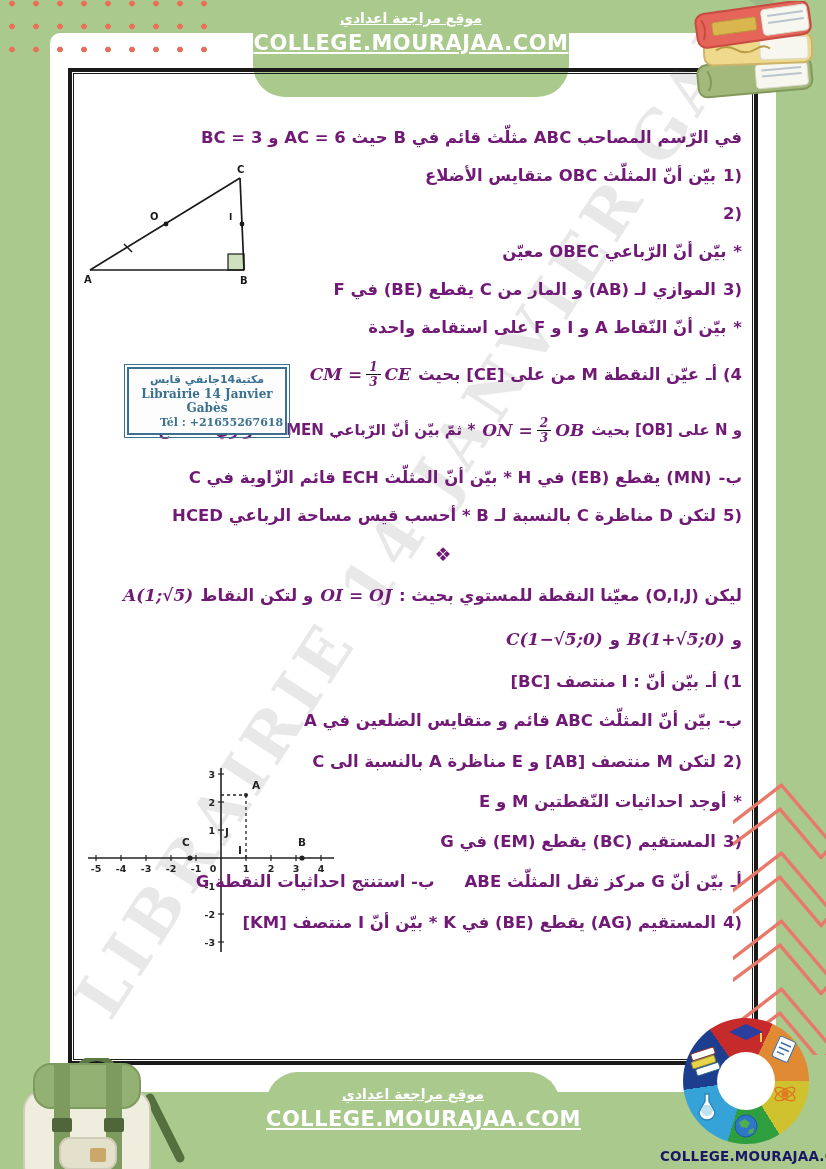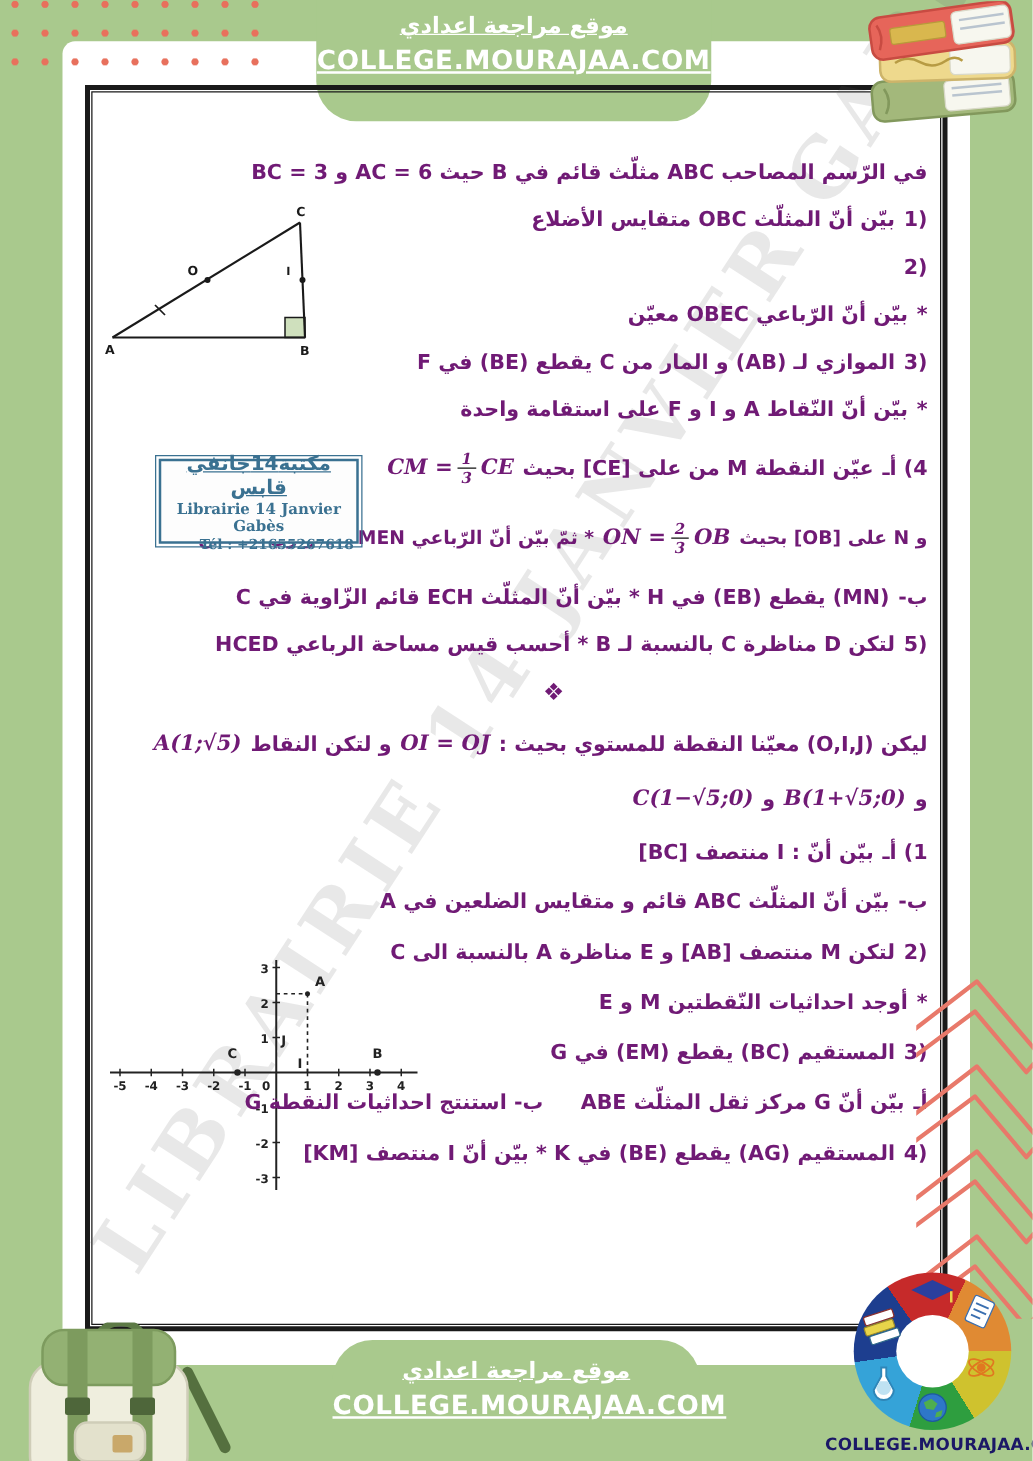--- a/index.html
+++ b/index.html
@@ -13,21 +13,21 @@
   .panel { position:absolute; left:50px; top:33px; width:726px; height:1059px;
     background:#ffffff; border-radius:10px; }
   
   .dots { position:absolute; left:0; top:0; width:208px; height:62px;
     background-image:radial-gradient(circle,#e8705c 2.6px, rgba(0,0,0,0) 3.2px);
     background-size:24px 23px; background-position:0 -8px; }
   
   .tab { position:absolute; background:#a9c98d; text-align:center; color:#fff; }
   .tab-top { left:253px; top:0; width:316px; height:97px; border-radius:0 0 32px 32px; padding-top:10px; }
   .tab-bottom { left:266px; top:1072px; width:294px; height:97px; border-radius:32px 32px 0 0; padding-top:14px; }
-  .site-ar { font-size:18px; font-weight:bold; text-decoration:underline; }
+  .site-ar { font-size:14px; font-weight:bold; text-decoration:underline; }
   .site-en { font-size:21px; font-weight:bold; text-decoration:underline; letter-spacing:.5px; margin-top:5px; }
   
   .doc { position:absolute; left:68px; top:68px; width:690px; height:997px;
     border:4px solid #1a1a1a; }
   .doc-inner { position:absolute; inset:1px; border:1px solid #1a1a1a; }
   
   .watermark { position:absolute; left:60px; top:990px; z-index:1;
     font-family:"DejaVu Serif", serif; font-weight:bold; font-size:64px;
     letter-spacing:7px; white-space:nowrap; color:rgba(90,90,90,0.14);
     transform:rotate(-57deg); transform-origin:0 0; }
@@ -44,21 +44,21 @@
   .frac { display:inline-flex; flex-direction:column; align-items:center; line-height:1; font-size:12px; }
   .frac .num { border-bottom:1.6px solid #111; padding:0 3px 1px; }
   .frac .den { padding-top:1px; }
   .t-center { height:40px; display:flex; align-items:center; justify-content:center;
     padding-left:60px; font-size:19px; font-weight:bold; gap:2px; }
   
   .stamp { position:absolute; left:127px; top:367px; width:160px; height:68px; z-index:3;
     border:2px solid #3a7191; outline:1px solid #3a7191; outline-offset:2px;
     background:#fdfdfd; color:#3a7191; text-align:center;
     display:flex; flex-direction:column; justify-content:center; gap:1px; }
-  .stamp .s1 { font-size:16px; font-weight:bold;text-decoration:underline; }
+  .stamp .s1 { font-size:11px; font-weight:bold; }
   .stamp .s2 { font-size:12px; font-weight:bold; font-family:"DejaVu Serif", serif; }
   .stamp .s3 { font-size:11px; font-weight:bold; font-family:"DejaVu Serif", serif;padding-left:29px; }
   
   .fig { position:absolute; z-index:2; }
   svg text { font-family:"DejaVu Sans", sans-serif; }
   
   .chevrons { position:absolute; left:733px; top:783px; width:95px; height:272px; z-index:4; }
   
   .logo-wrap { position:absolute; left:660px; top:1018px; width:172px; z-index:5; text-align:center; }
   .ring { position:relative; width:126px; height:126px; margin:0 auto; border-radius:50%;

